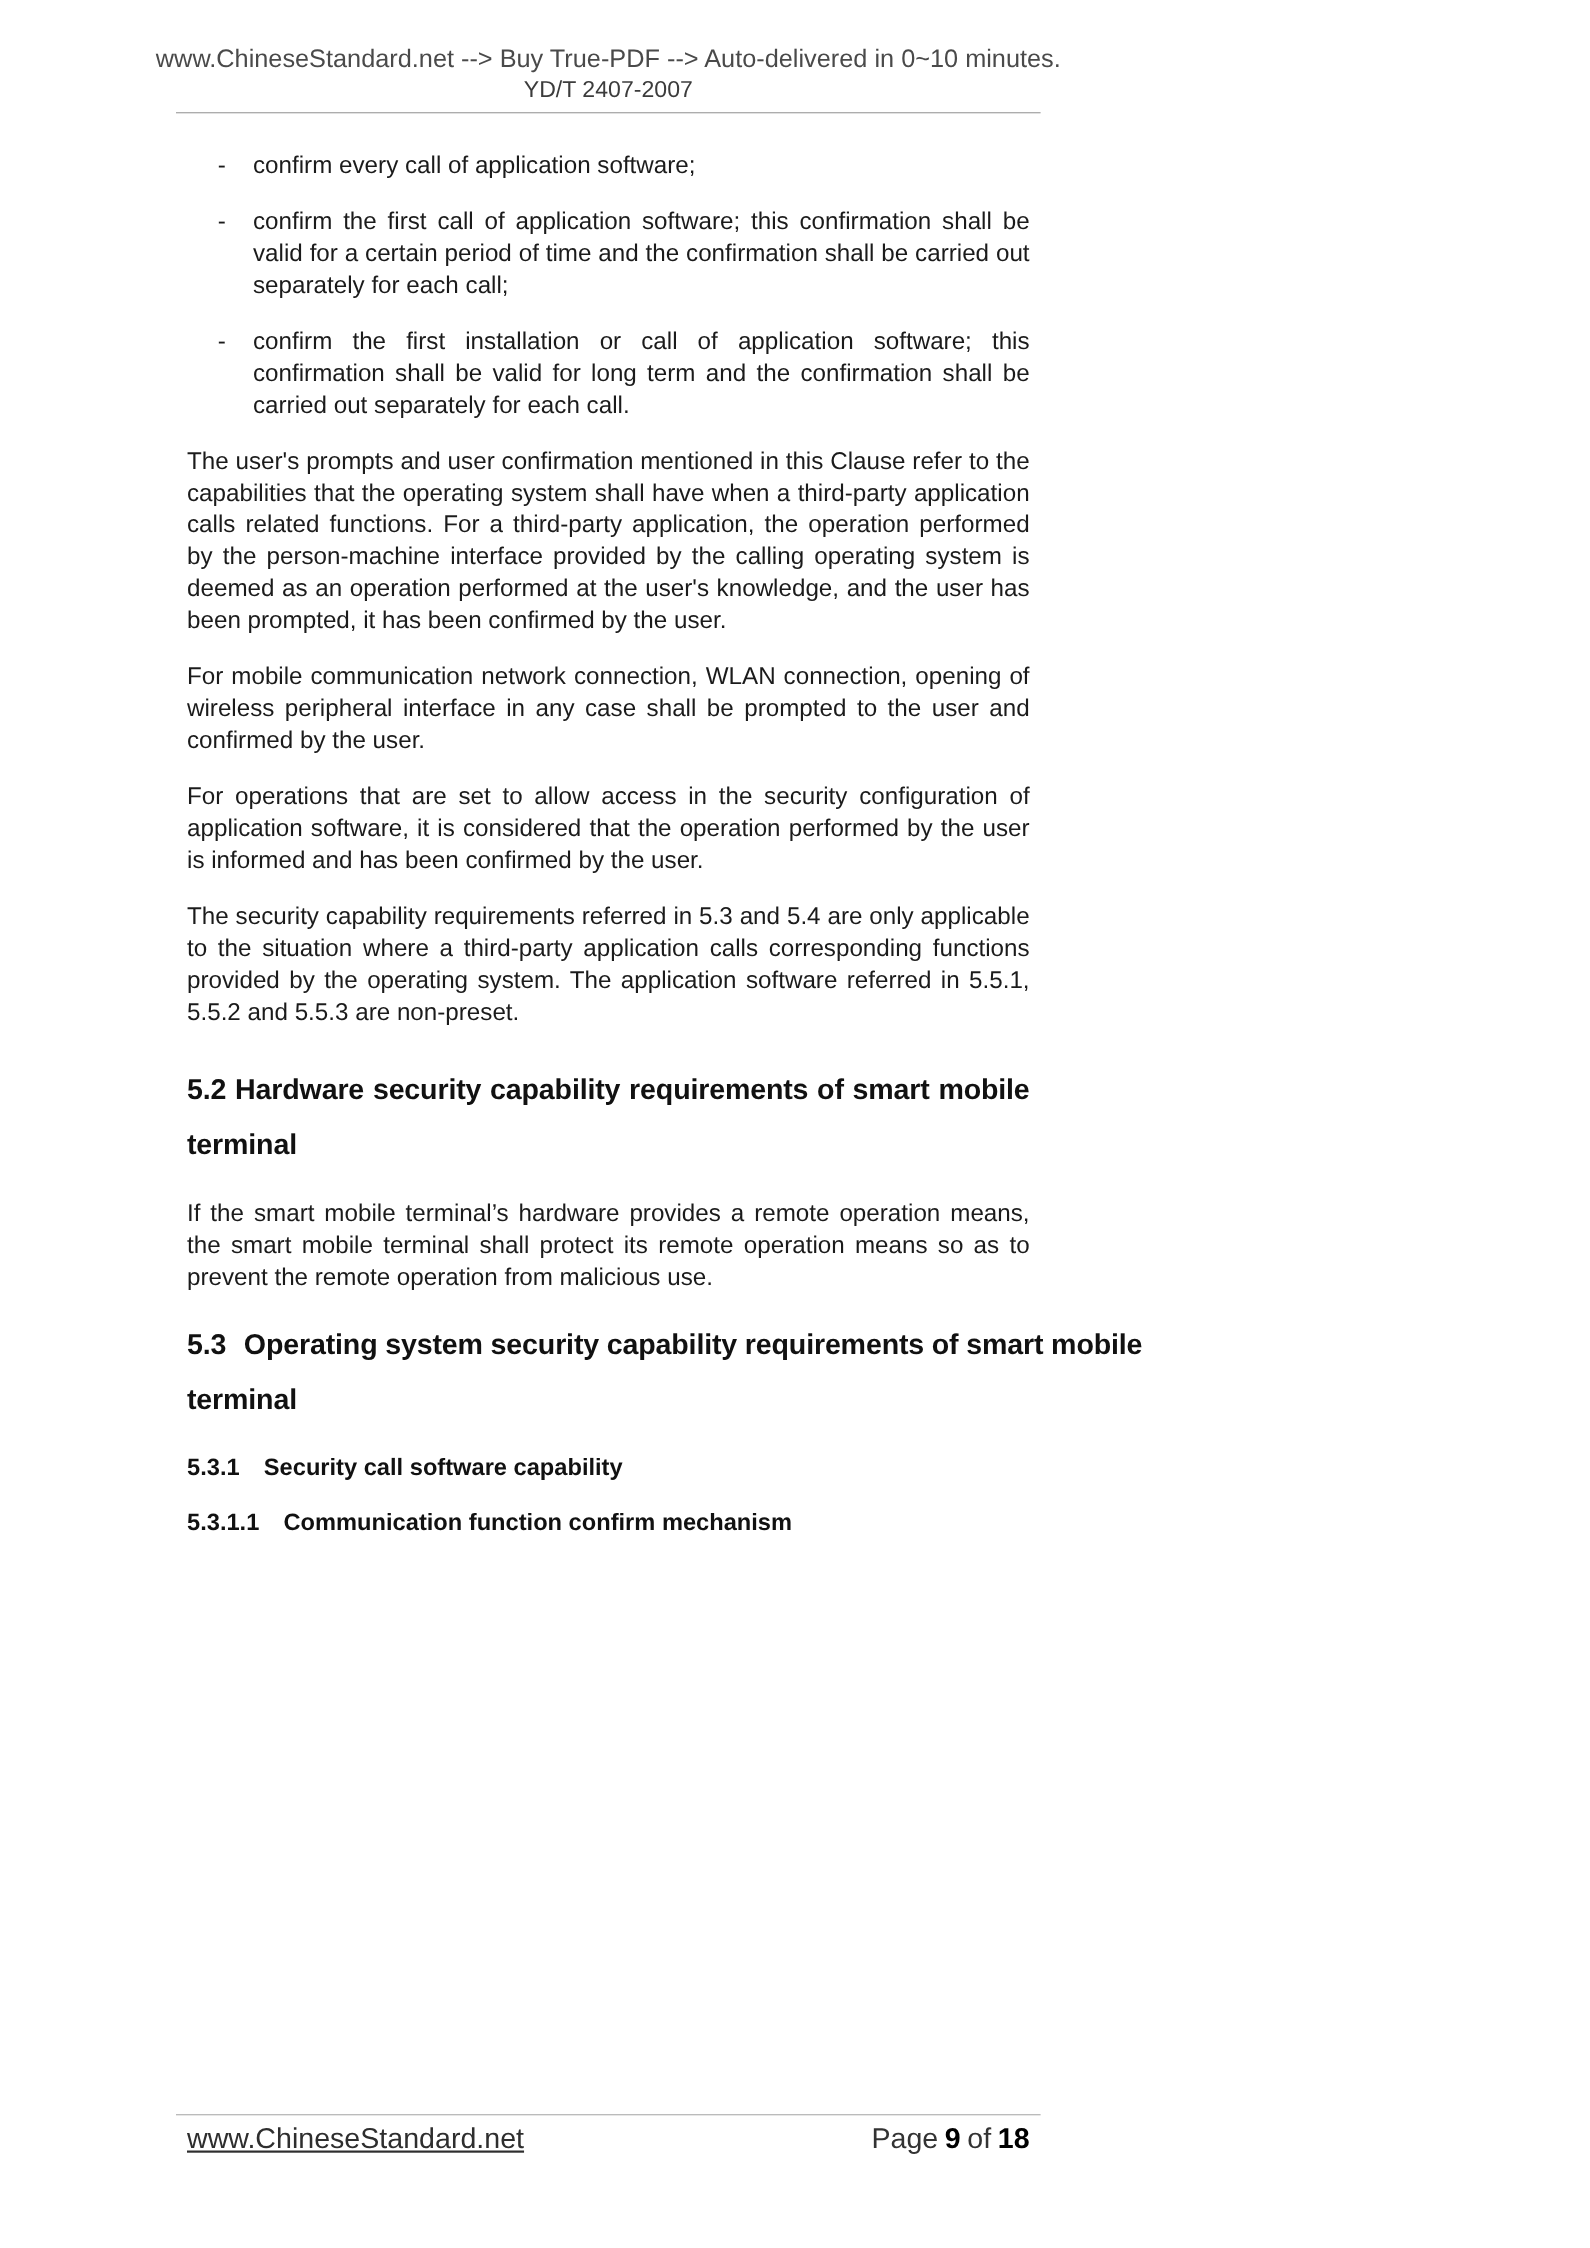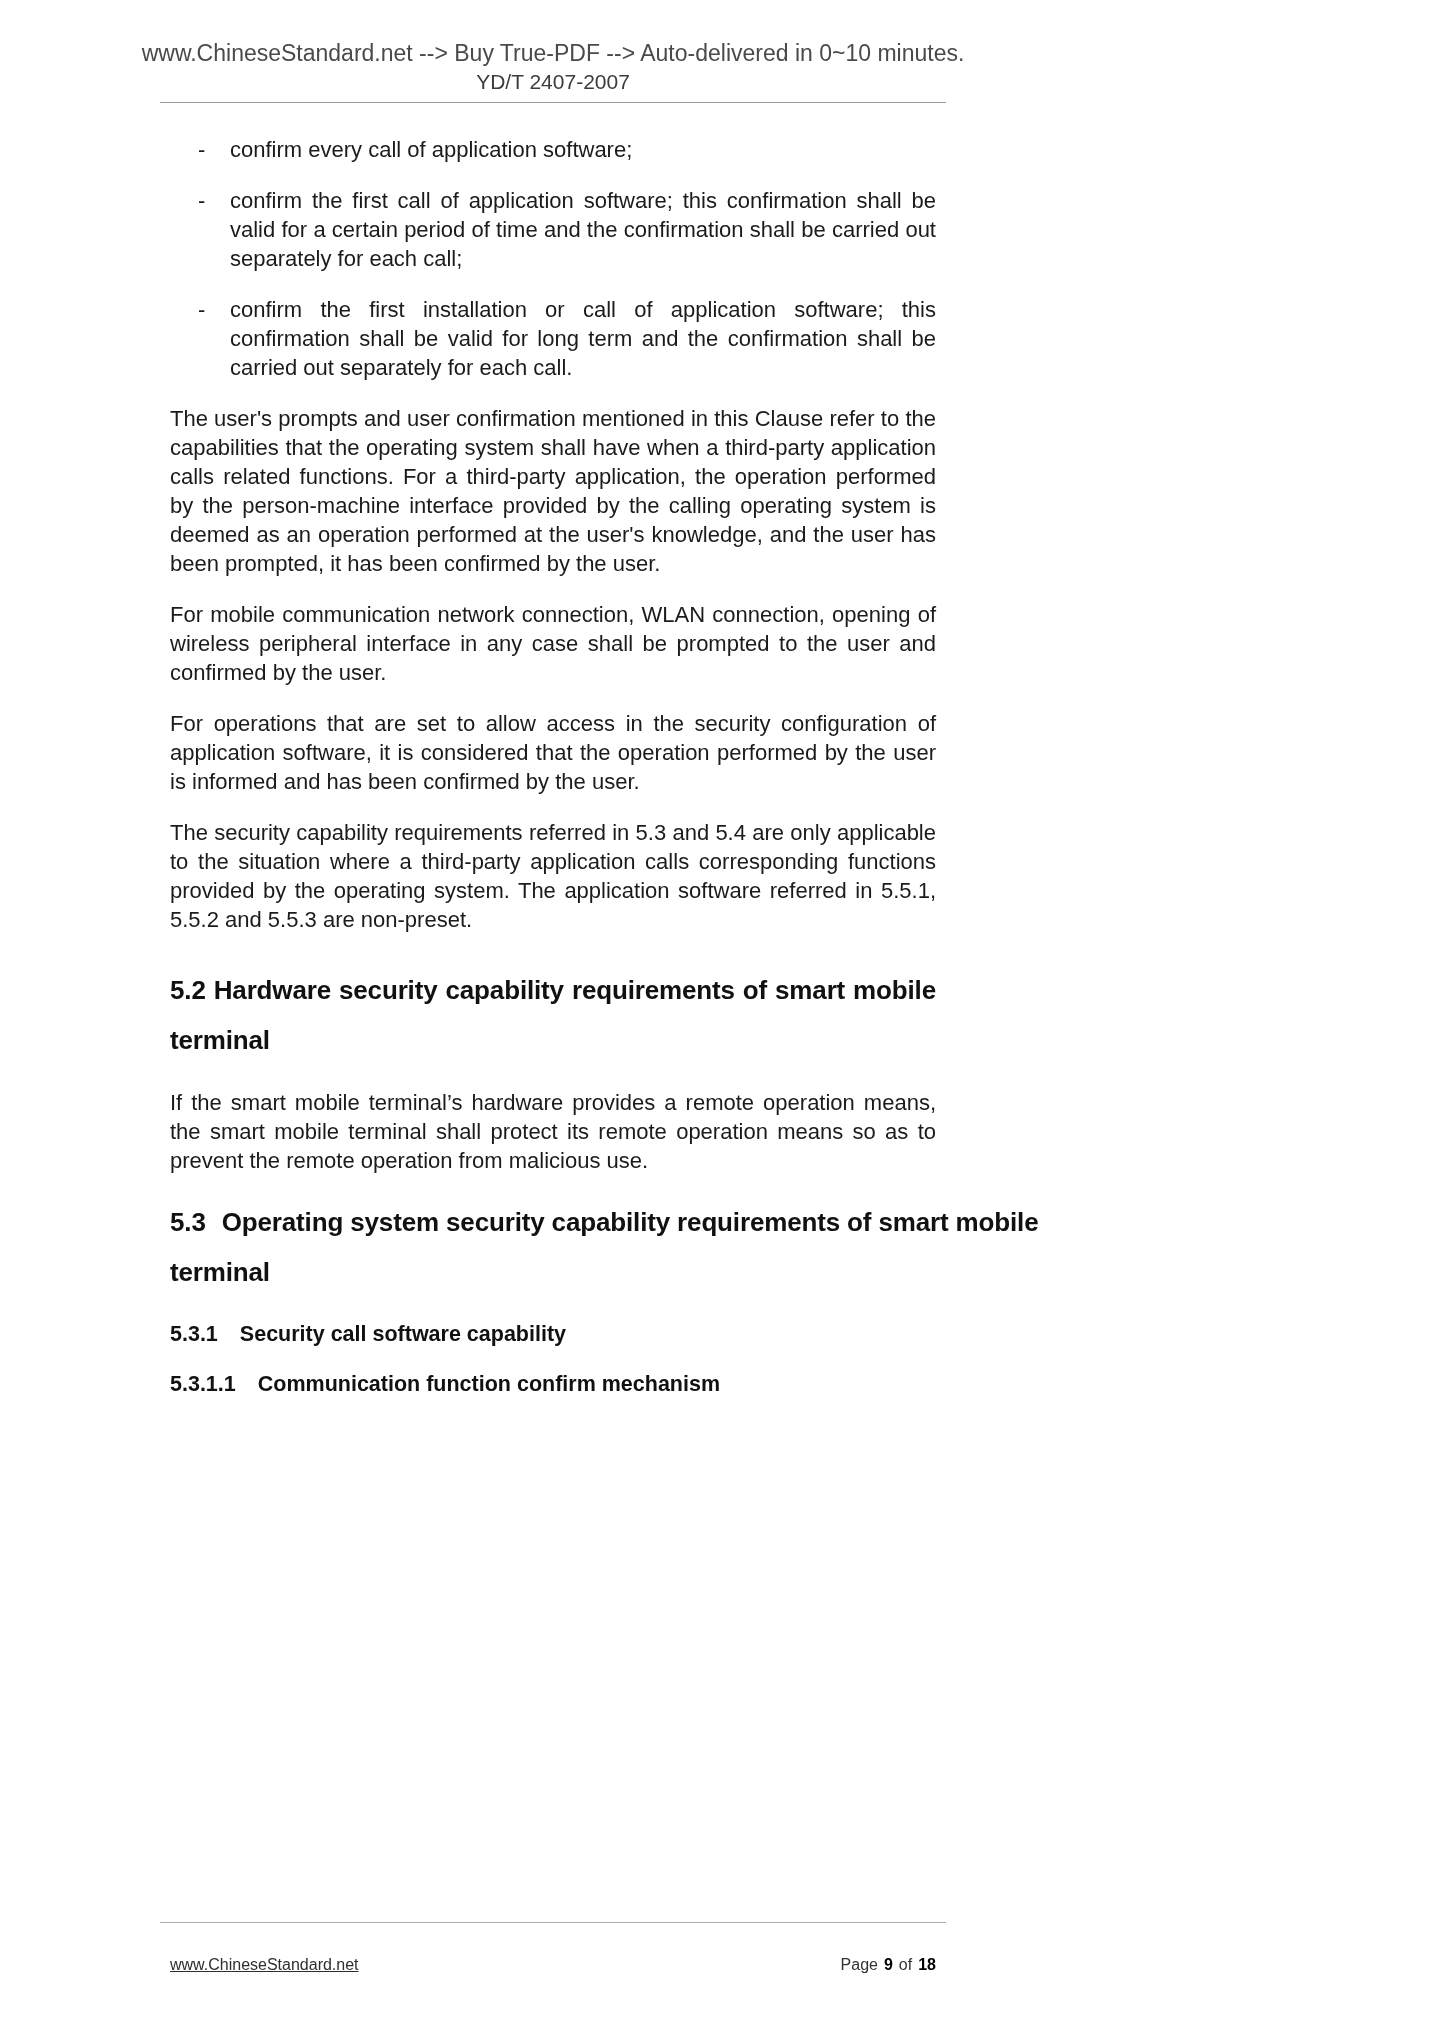--- a/index.html
+++ b/index.html
@@ -51,23 +51,23 @@
   .h3 {
     font-weight:bold; font-size:21.5px; line-height:29px;
     color:#111; margin-top:0; margin-bottom:21px; text-align:left;
   }
   .h3 .h-num { margin-right:22px; }
 
   
   .ftr { position:absolute; left:0; top:1922px; width:786px; }
   .ftr-rule { border:none; border-top:1px solid #ababab; height:0; }
   .ftr-row {
-    margin-top:29px; padding:0 10px;
+    margin-top:8px; padding:0 10px;
     display:flex; justify-content:space-between; align-items:baseline;
-    font-size:16px; line-height:26px; color:#333;
+    font-size:26px; line-height:26px; color:#333;
   }
   .ftr-link { color:#2e2e2e; text-decoration:underline; cursor:pointer; }
   .ftr-page { display:flex; gap:6px;text-align:center; }
   .ftr-page .b { font-weight:bold; color:#000; }
 </style>
 </head>
 <body>
 
 <div class="sheet">
 

